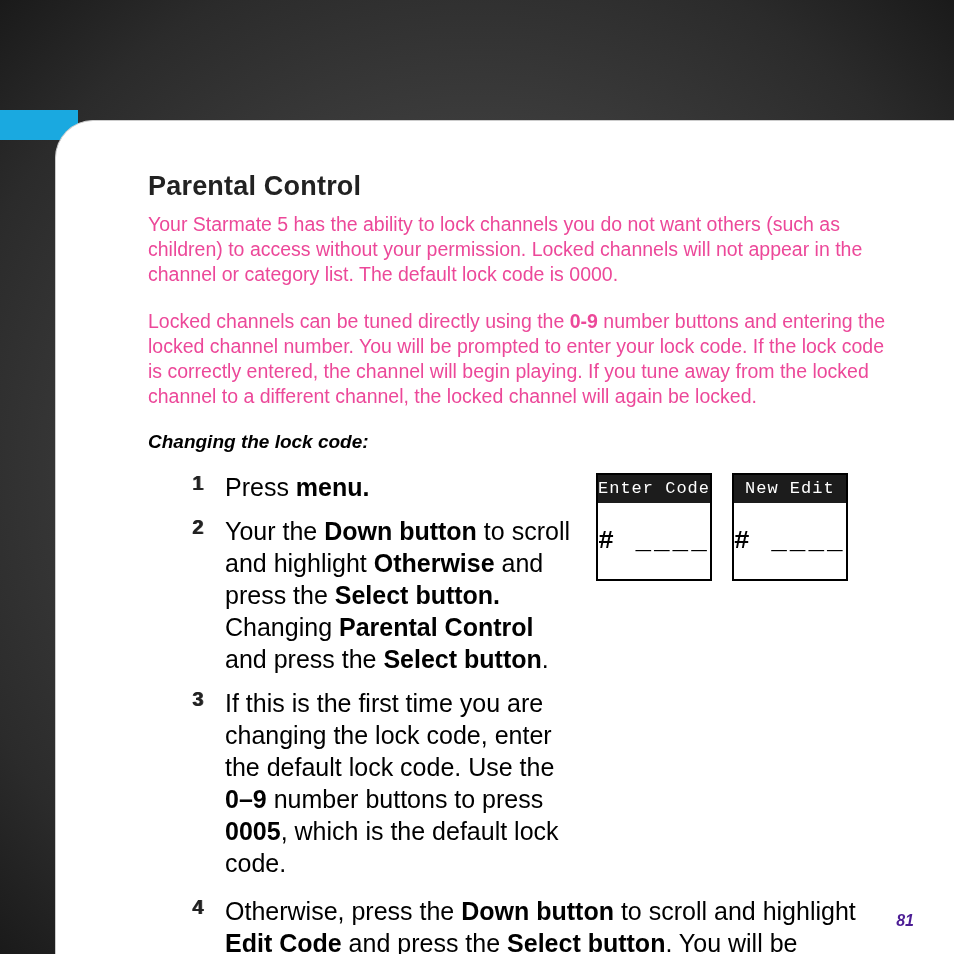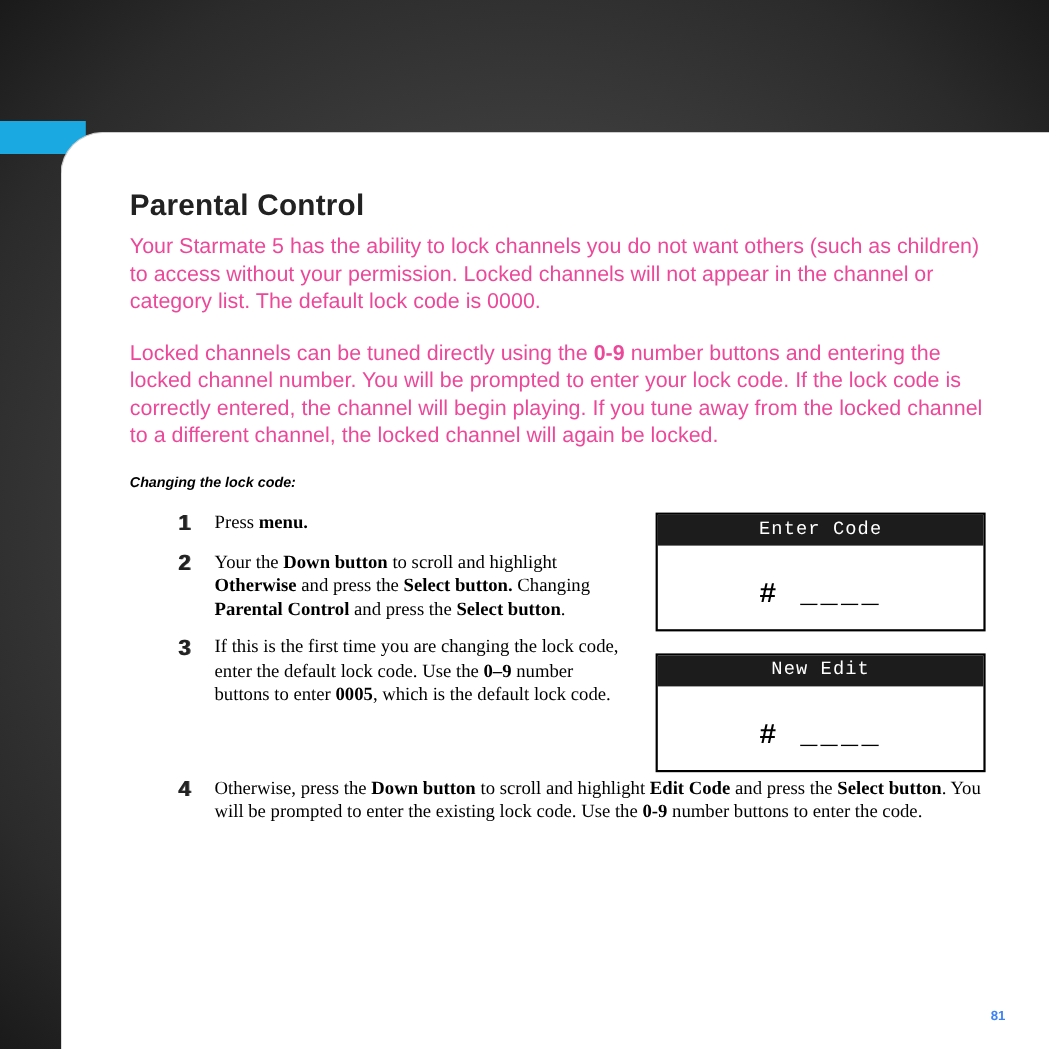--- a/index.html
+++ b/index.html
@@ -25,39 +25,39 @@
     position: absolute;
     top: 120px;
     left: 55px;
     right: 0;
     bottom: 0;
     background: #ffffff;
     border-top-left-radius: 38px;
     border: 1px solid #ccc;
     border-right: none;
     border-bottom: none;
-    padding: 50px 58px 40px 62px;
+    padding: 50px 58px 40px 92px;
     box-sizing: border-box;
     z-index: 2;
   }
   .title {
     font-size: 27px;
     font-weight: 700;
     color: #222;
     margin: 0 0 10px 0;
     letter-spacing: 0.2px;
   }
   .para {
     font-size: 19.5px;
     line-height: 1.28;
     color: #ec4899;
     margin: 0 0 22px 0;
   }
   .subhead {
-    font-size: 13px;
+    font-size: 19px;
     font-weight: 700;
     font-style: italic;
     margin: 6px 0 18px 0;
   }
   .columns {
     display: flex;
     align-items: flex-start;
     gap: 24px;
   }
   .steps {
@@ -74,63 +74,62 @@
     text-align: right;
     font-weight: 800;
     font-size: 20px;
     color: #222;
     padding-right: 22px;
     padding-top: 1px;
     text-shadow: 1px 0 0 #444;
   }
   .step-body {
     flex: 1;
-    font-size: 17px;
+    font-size: 25px;
     line-height: 1.28;
-    font-family: Liberation Serif, serif;
   }
   .step-body b { font-weight: 700; }
   .screens {
     flex: 0 0 300px;
     display: flex;
-    flex-direction: column;
+    flex-direction: row;
     gap: 20px;
     padding-top: 2px;
   }
   .screen {
     border: 2px solid #000;
     background: #fff;
   }
   .screen-title {
     background: #1c1c1c;
     color: #fff;
     font-family: "Courier New", monospace;
     font-size: 17px;
     text-align: center;
     padding: 4px 0 5px 0;
     letter-spacing: 1px;
   }
   .screen-body {
-    height: 64px;
+    height: 76px;
     display: flex;
     align-items: center;
     justify-content: center;
     font-family: "Courier New", monospace;
     font-size: 26px;
     font-weight: 700;
     letter-spacing: 3px;
-    margin-top: 12px;
   }
   .page-num {
     position: absolute;
     bottom: 24px;
     right: 40px;
-    color: #3b82f6;
+    color: #4c1d95;
     font-weight: 700;
-    font-size: 12px;
+    font-size: 16px;
+    font-style: italic;
   }
 </style>
 </head>
 <body>
 
 <div class="blue-stripe"></div>
 
 <div class="page-card">
 
   <h1 class="title">Parental Control</h1>
@@ -156,21 +155,21 @@
       <div class="step-row">
         <div class="step-num">2</div>
         <div class="step-body">
           <span>Your the </span><b>Down button</b><span> to scroll and highlight </span><b>Otherwise</b><span> and press the </span><b>Select button.</b><span> Changing </span><b>Parental Control</b><span> and press the </span><b>Select button</b><span>.</span>
         </div>
       </div>
 
       <div class="step-row">
         <div class="step-num">3</div>
         <div class="step-body">
-          <span>If this is the first time you are changing the lock code, enter the default lock code. Use the </span><b>0–9</b><span> number buttons to enter </span><b>0005</b><span>, which is the default lock code.</span>
+          <span>If this is the first time you are changing the lock code, enter the default lock code. Use the </span><b>0–9</b><span> number buttons to press </span><b>0005</b><span>, which is the default lock code.</span>
         </div>
       </div>
 
     </div>
 
     <div class="screens">
       <div class="screen">
         <div class="screen-title">Enter Code</div>
         <div class="screen-body"># ____</div>
       </div>

